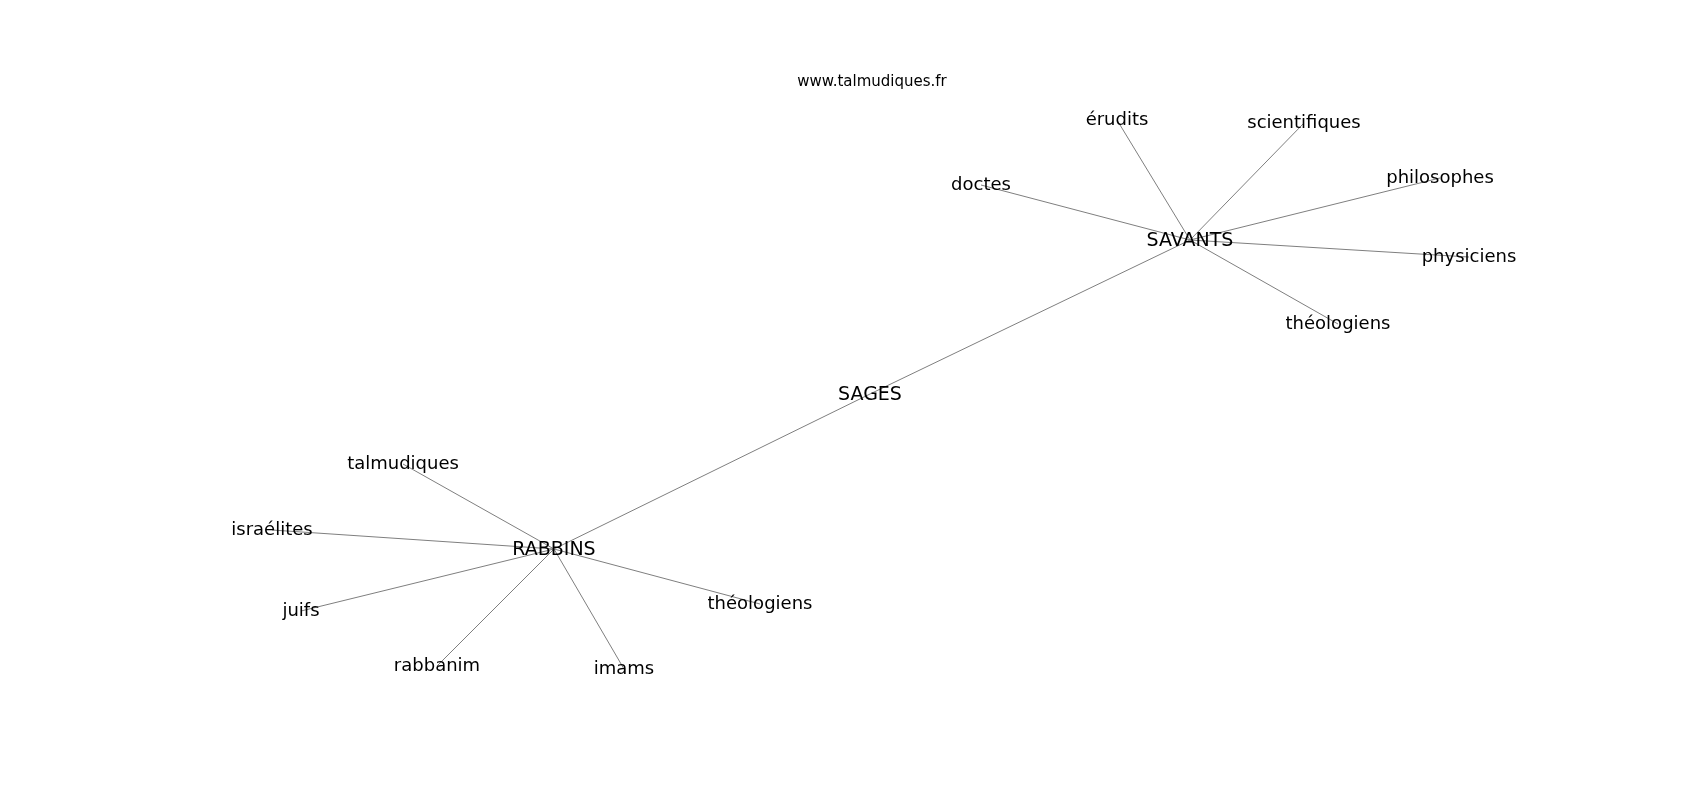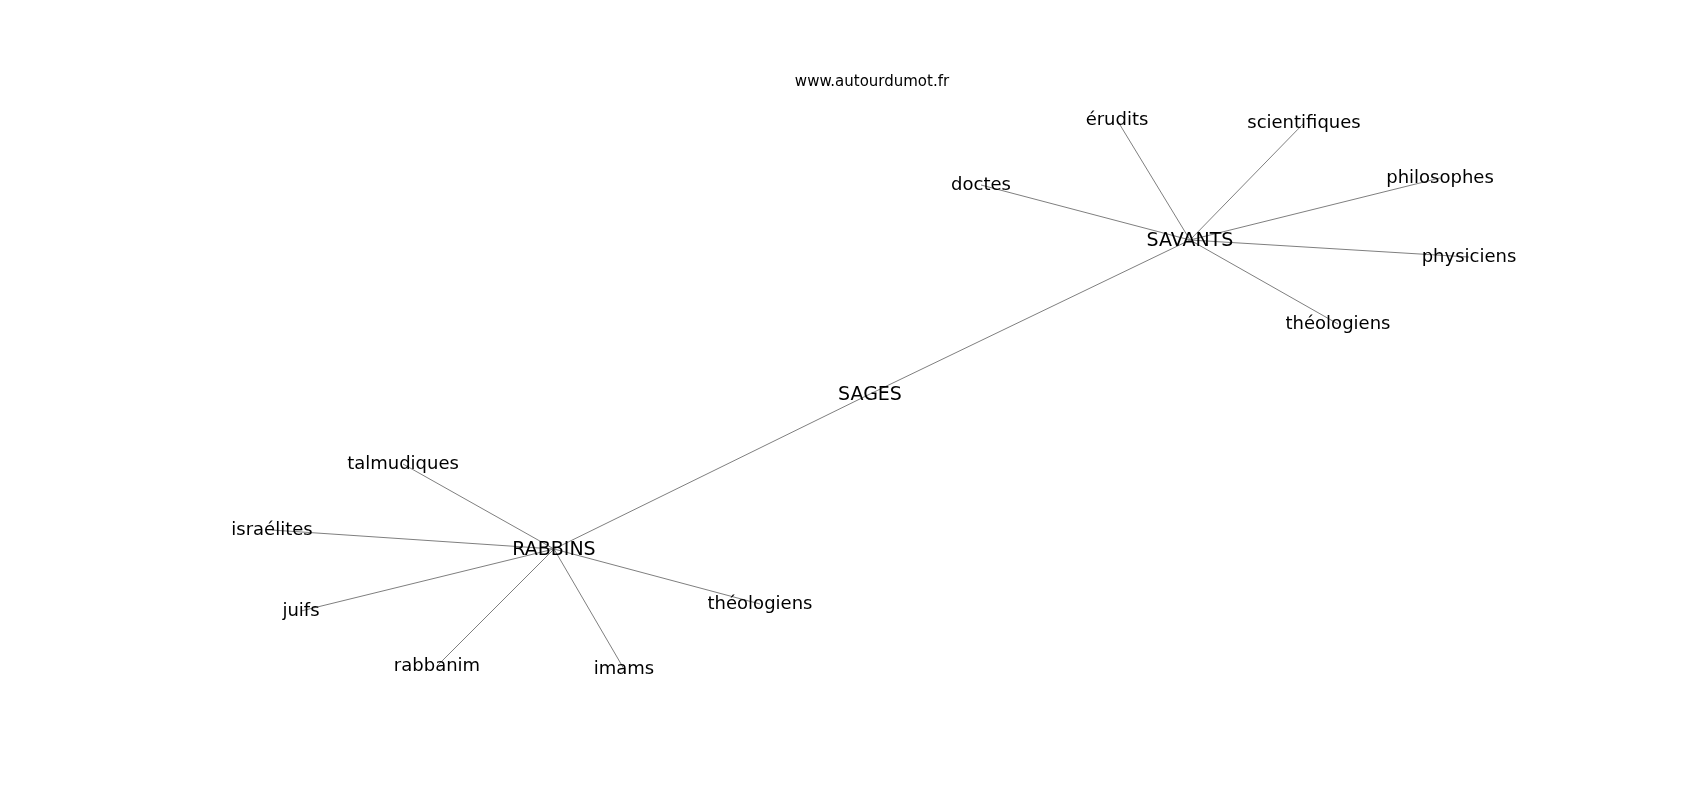--- a/index.html
+++ b/index.html
@@ -77,14 +77,14 @@
         <text x="1338" y="324" text-anchor="middle" dominant-baseline="middle" class="leaf">théologiens</text>
         <text x="981" y="185" text-anchor="middle" dominant-baseline="middle" class="leaf">doctes</text>
         <text x="403" y="464" text-anchor="middle" dominant-baseline="middle" class="leaf">talmudiques</text>
         <text x="272" y="530" text-anchor="middle" dominant-baseline="middle" class="leaf">israélites</text>
         <text x="301" y="611" text-anchor="middle" dominant-baseline="middle" class="leaf">juifs</text>
         <text x="437" y="666" text-anchor="middle" dominant-baseline="middle" class="leaf">rabbanim</text>
         <text x="624" y="669" text-anchor="middle" dominant-baseline="middle" class="leaf">imams</text>
         <text x="760" y="604" text-anchor="middle" dominant-baseline="middle" class="leaf">théologiens</text>
       </g>
   </svg>
-  <div id="site-title">www.autourdumot.fr</div>
+  <div id="site-title">www.talmudiques.fr</div>
 </div>
 
 </body></html>

